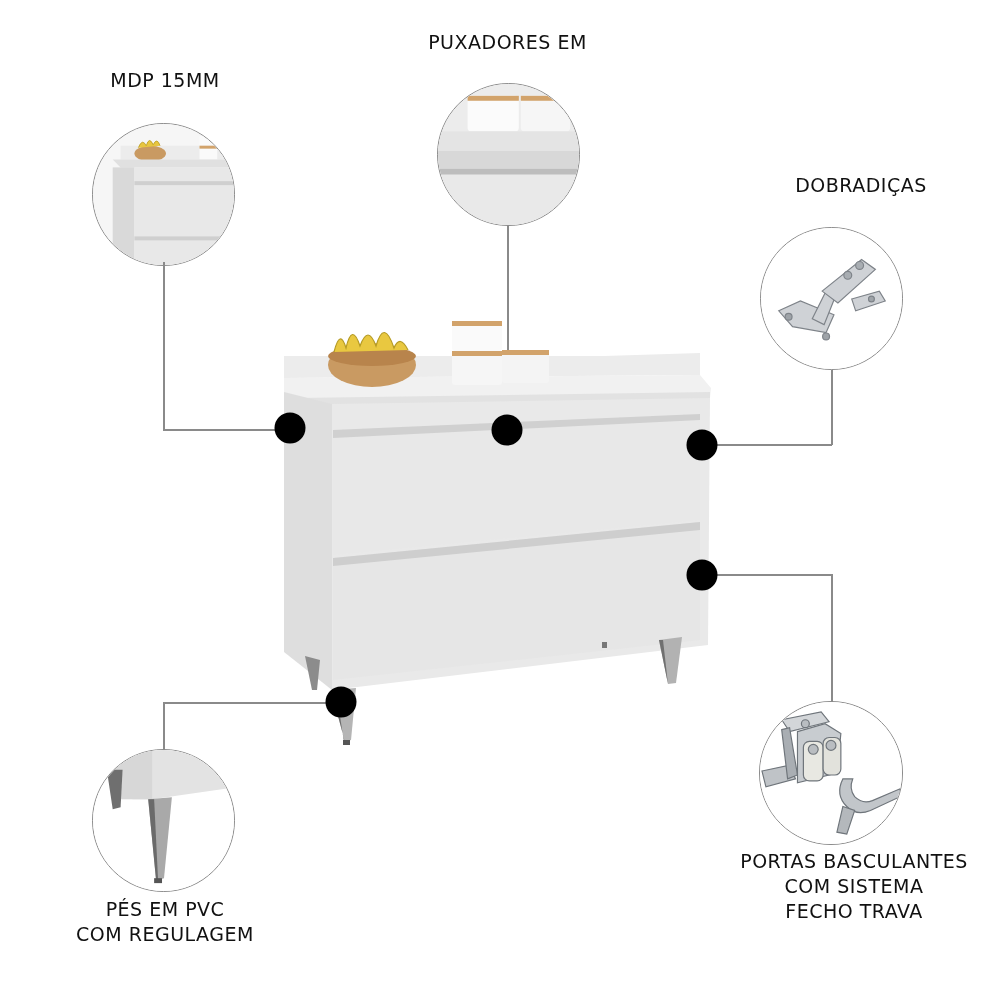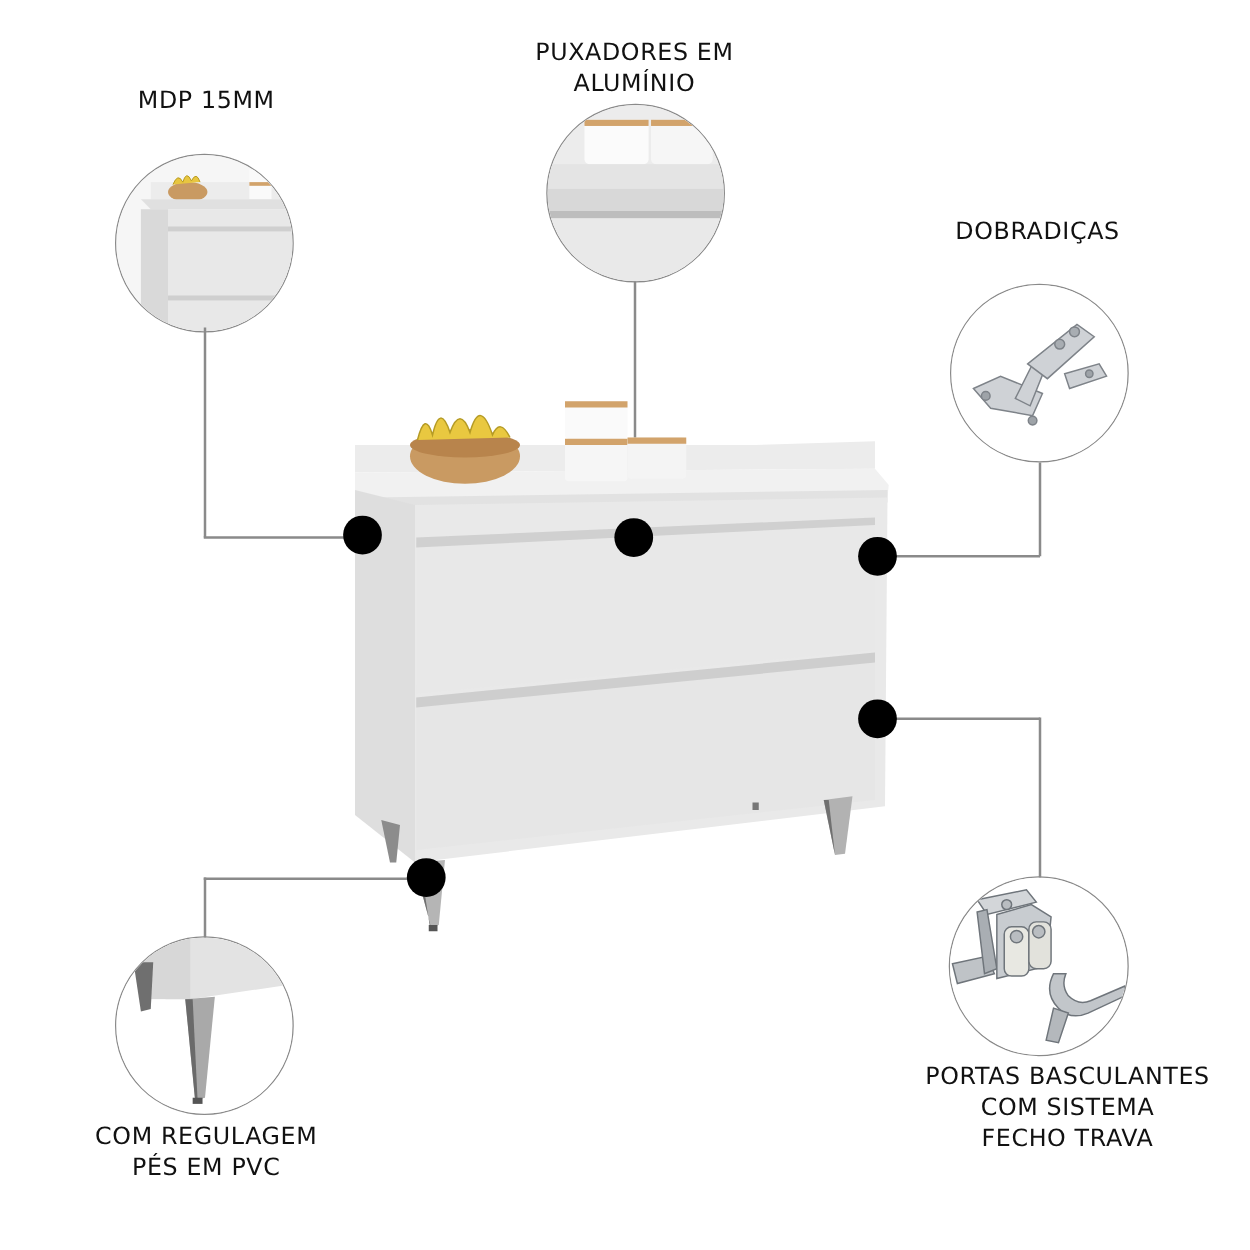--- a/index.html
+++ b/index.html
@@ -55,33 +55,32 @@
 <div class="line" style="left:831px; top:574px; width:1.5px; height:128px;"></div>
 
 <div class="line" style="left:163px; top:702px; width:180px; height:1.5px;"></div>
 <div class="line" style="left:163px; top:702px; width:1.5px; height:48px;"></div>
 
 <div class="label" style="left:60px; top:68px; width:210px;">
   <span>MDP 15MM</span>
 </div>
 <div class="label" style="left:400px; top:30px; width:215px;">
   <span>PUXADORES EM</span>
-  <span>ALUMÍNIO</span>
-</div>
-<div class="label" style="left:735px; top:173px; width:190px;">
+</div>
+<div class="label" style="left:766px; top:173px; width:190px;">
   <span>DOBRADIÇAS</span>
 </div>
 <div class="label" style="left:724px; top:849px; width:260px;">
   <span>PORTAS BASCULANTES</span>
   <span>COM SISTEMA</span>
   <span>FECHO TRAVA</span>
 </div>
 <div class="label" style="left:55px; top:897px; width:220px;">
+  <span>PÉS EM PVC</span>
   <span>COM REGULAGEM</span>
-  <span>PÉS EM PVC</span>
 </div>
 
 <div class="circle" style="left:92px; top:123px; width:143px; height:143px;">
   <svg viewBox="0 0 143 143">
     <rect width="143" height="143" fill="#f6f6f6"></rect>
     <rect x="28" y="22" width="120" height="14" fill="#ececec"></rect>
     <ellipse cx="58" cy="30" rx="16" ry="8" fill="#c99a62"></ellipse>
     <path d="M46 24 q4 -10 8 -2 q3 -10 7 -1 q4 -8 7 1" fill="#e8c640" stroke="#b89a20" stroke-width="0.8"></path>
     <rect x="108" y="12" width="18" height="24" fill="#fafafa"></rect>
     <rect x="108" y="22" width="18" height="3" fill="#d2a36b"></rect>

